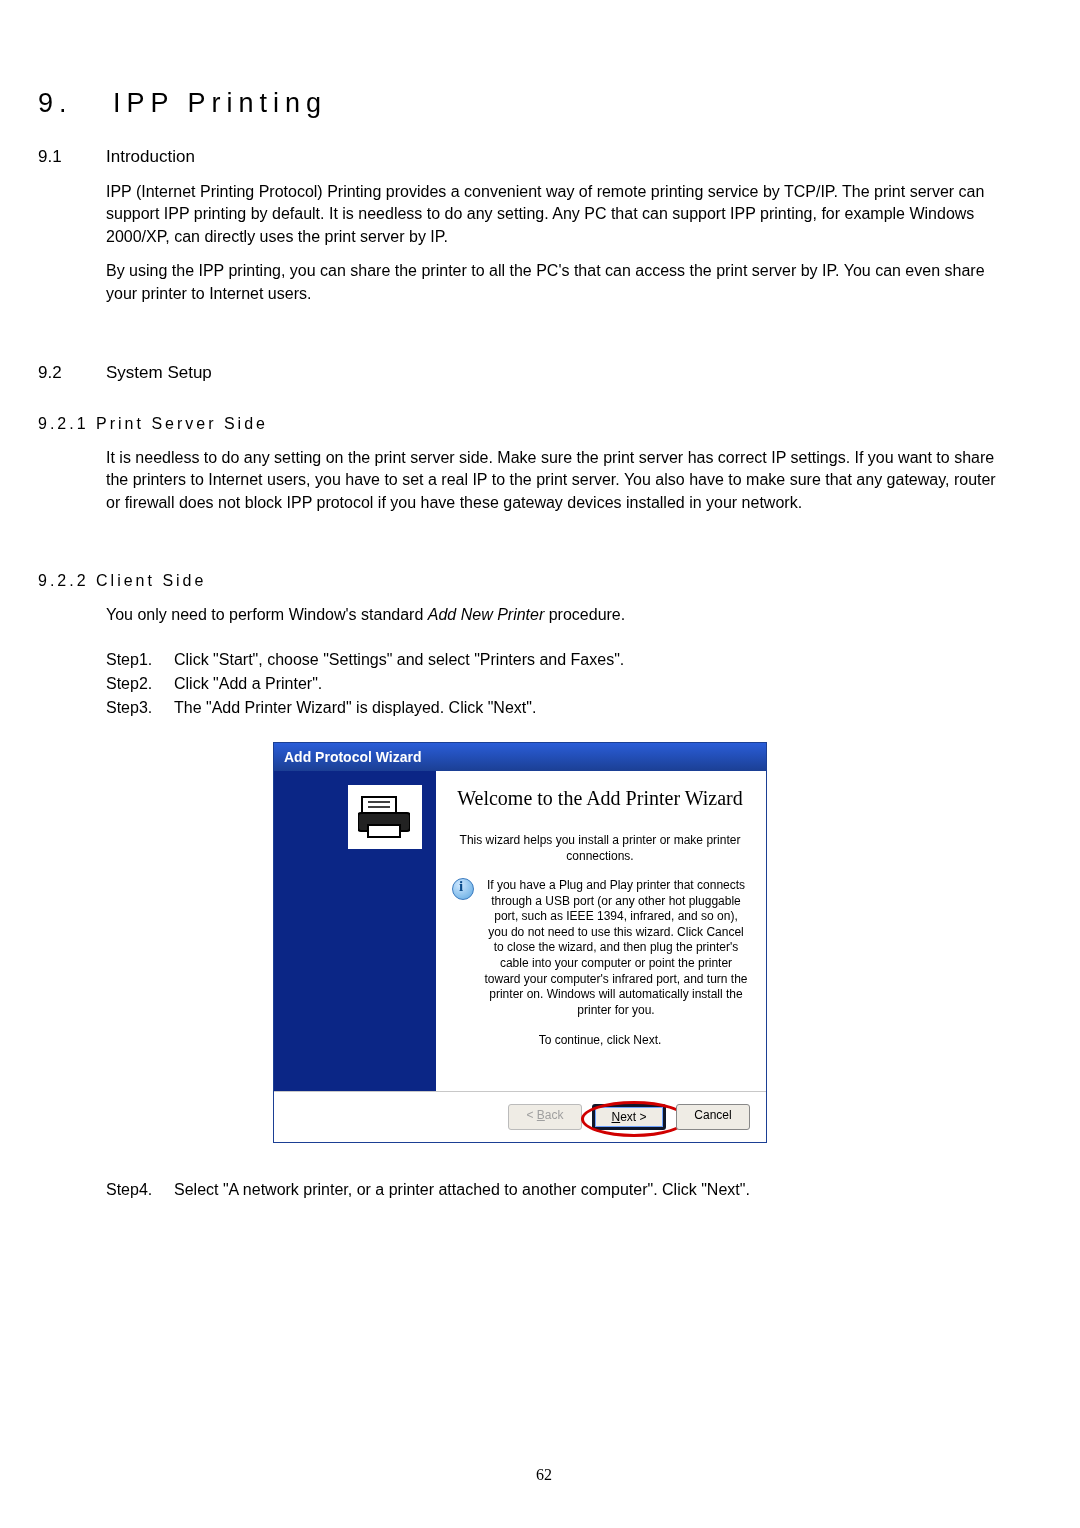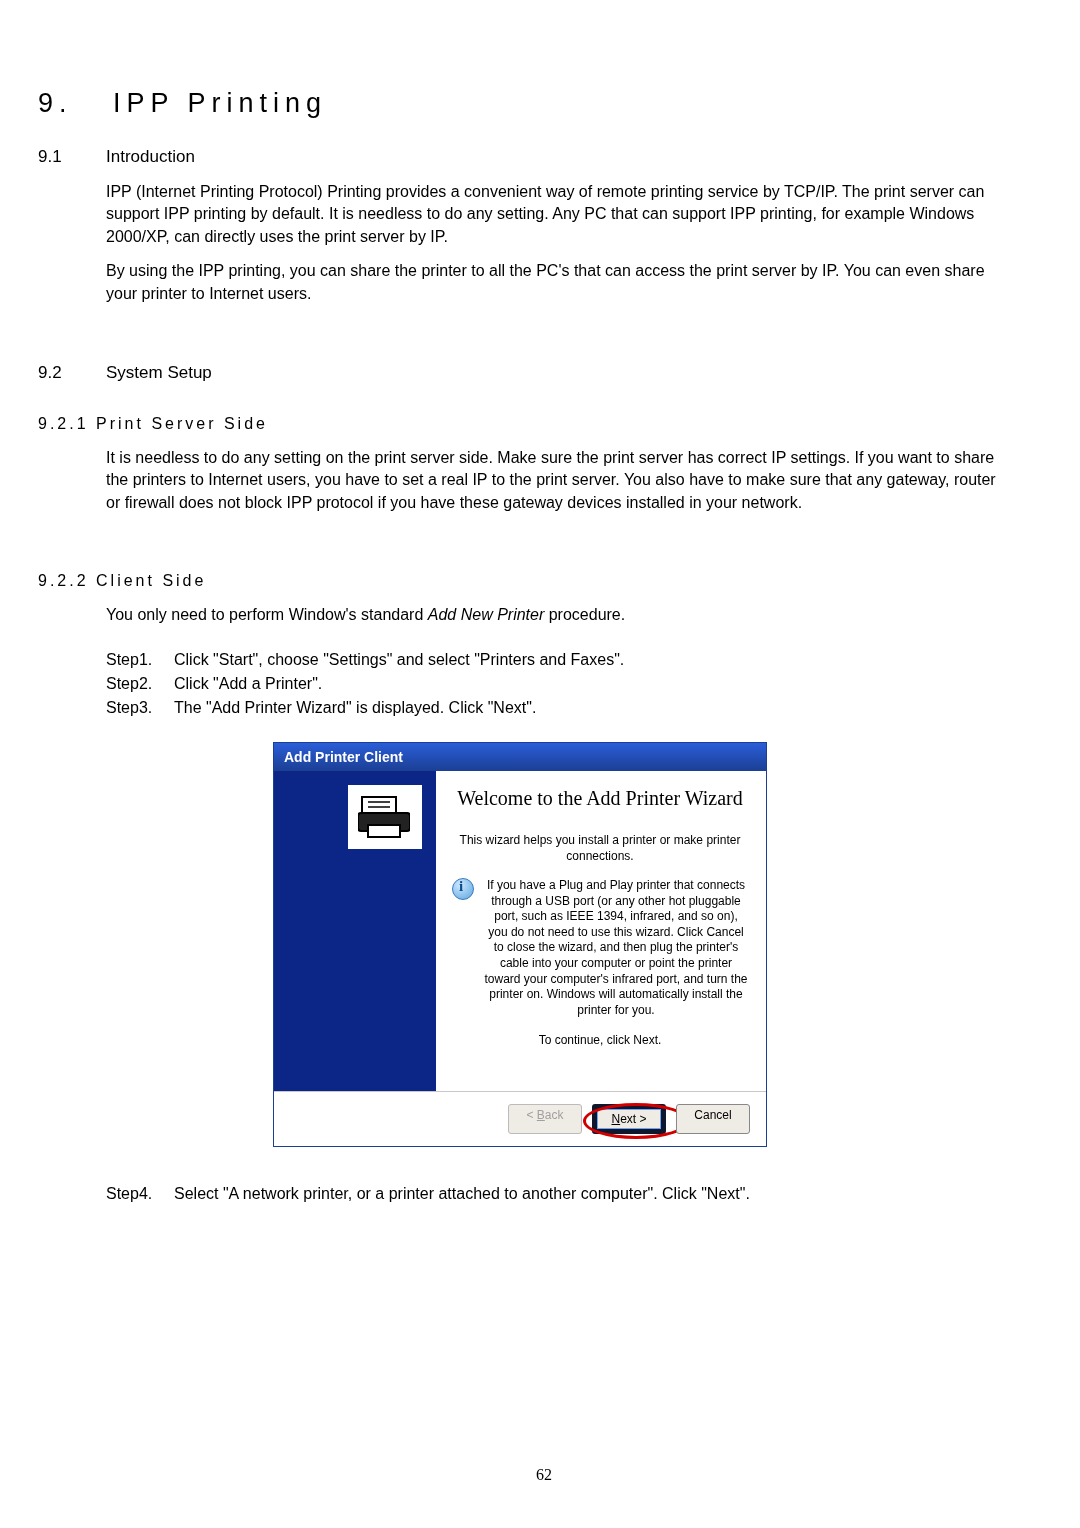--- a/index.html
+++ b/index.html
@@ -143,21 +143,21 @@
     text-align: center;
     background: #efece5;
     border: 1px solid #888;
     border-radius: 3px;
     box-sizing: border-box;
     position: relative;
   }
   .btn.disabled { color: #a0a0a0; border-color: #bbb; }
   .btn u { text-decoration: underline; }
   .btn.highlight {
-    border: 5px solid #0f172a;
+    border: 3px solid #0f172a;
     box-shadow: 0 0 0 1px #6ea2ff inset;
   }
   .red-ellipse {
     position: absolute;
     left: -14px; top: -6px;
     width: 100px; height: 30px;
     border: 3px solid #d00000;
     border-radius: 50%;
     pointer-events: none;
   }
@@ -223,21 +223,21 @@
       <div class="step-label">Step2.</div>
       <div>Click "Add a Printer".</div>
     </div>
     <div class="step-row">
       <div class="step-label">Step3.</div>
       <div>The "Add Printer Wizard" is displayed. Click "Next".</div>
     </div>
   </div>
 
   <div class="wizard">
-    <div class="wizard-titlebar">Add Printer Client</div>
+    <div class="wizard-titlebar">Add Protocol Wizard</div>
     <div class="wizard-body">
       <div class="wizard-side">
         <div class="side-icon-box">
           <div class="printer-shape">
             <svg viewBox="0 0 52 44">
               <rect x="4" y="2" width="34" height="18" fill="#fff" stroke="#000" stroke-width="2"></rect>
               <rect x="0" y="18" width="52" height="18" rx="3" fill="#222" stroke="#000" stroke-width="2"></rect>
               <rect x="10" y="30" width="32" height="12" fill="#fff" stroke="#000" stroke-width="2"></rect>
               <line x1="10" y1="7" x2="32" y2="7" stroke="#000" stroke-width="1.5"></line>
               <line x1="10" y1="12" x2="32" y2="12" stroke="#000" stroke-width="1.5"></line>

